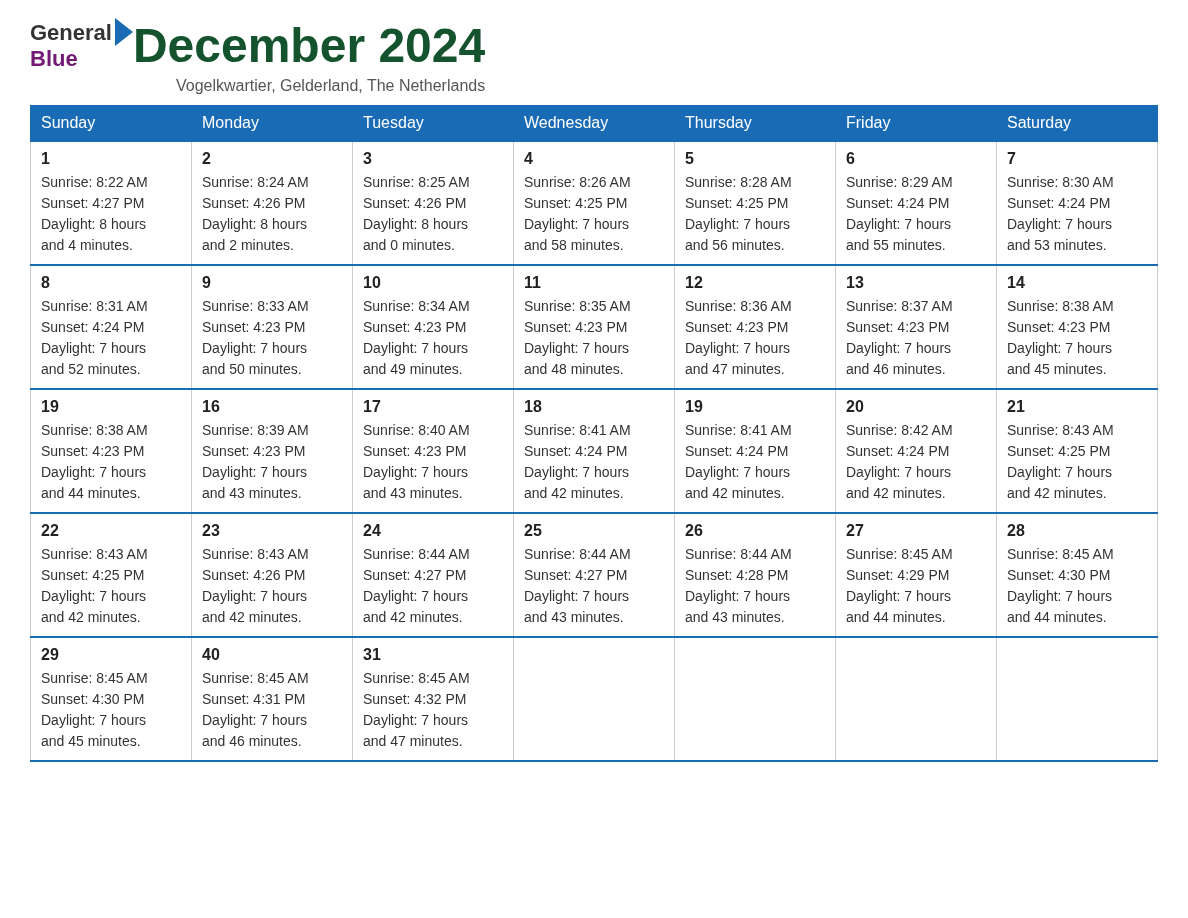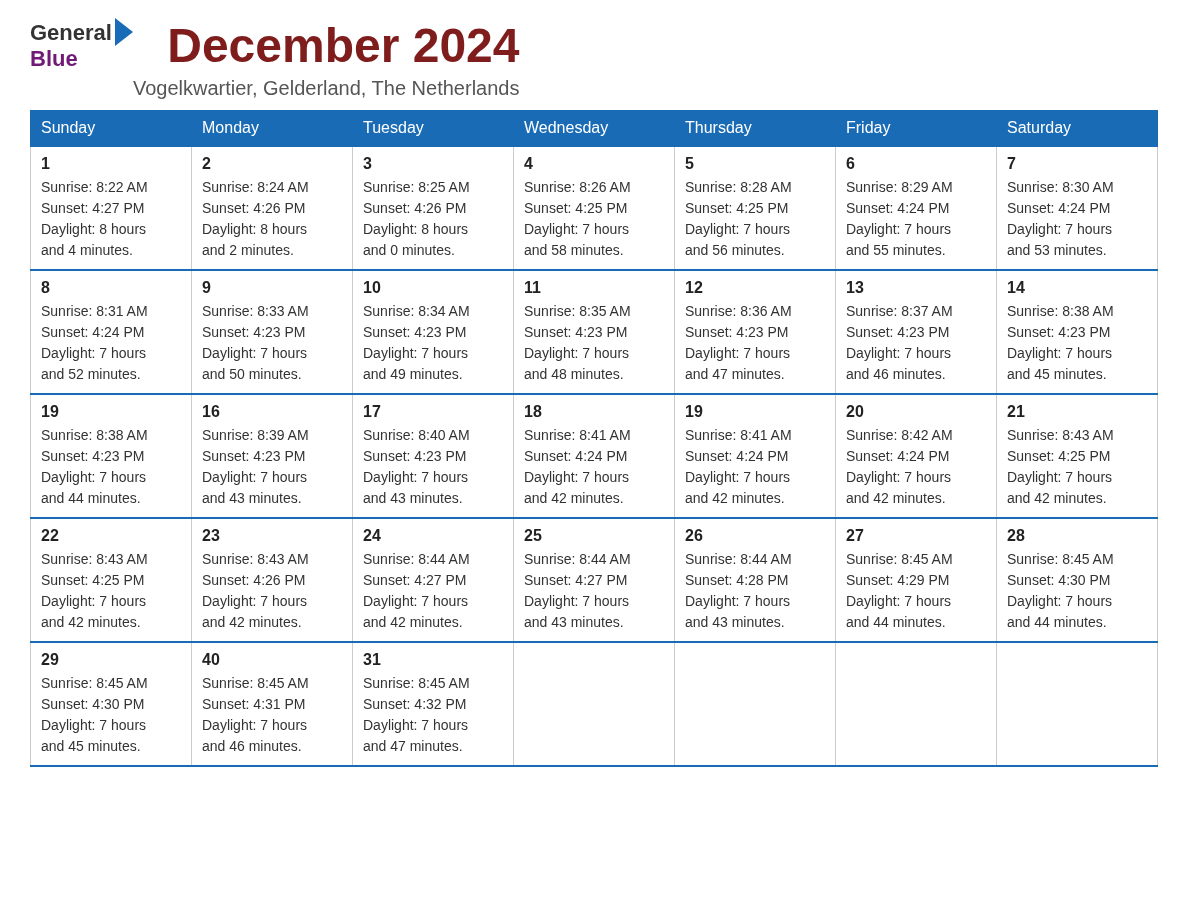--- a/index.html
+++ b/index.html
@@ -25,25 +25,25 @@
       font-size: 22px;
       font-weight: bold;
       color: #701a75;
     }
     .title-block {
       text-align: right;
     }
     .month-year {
       font-size: 48px;
       font-weight: bold;
-      color: #7f1d1d;
+      color: #14532d;
       line-height: 1.1;
     }
     .location {
-      font-size: 20px;
+      font-size: 16px;
       color: #555;
       margin-top: 4px;
     }
     .calendar {
       width: 100%;
       border-collapse: collapse;
       margin-top: 10px;
     }
     .calendar th {
       background-color: #1a6bb5;

